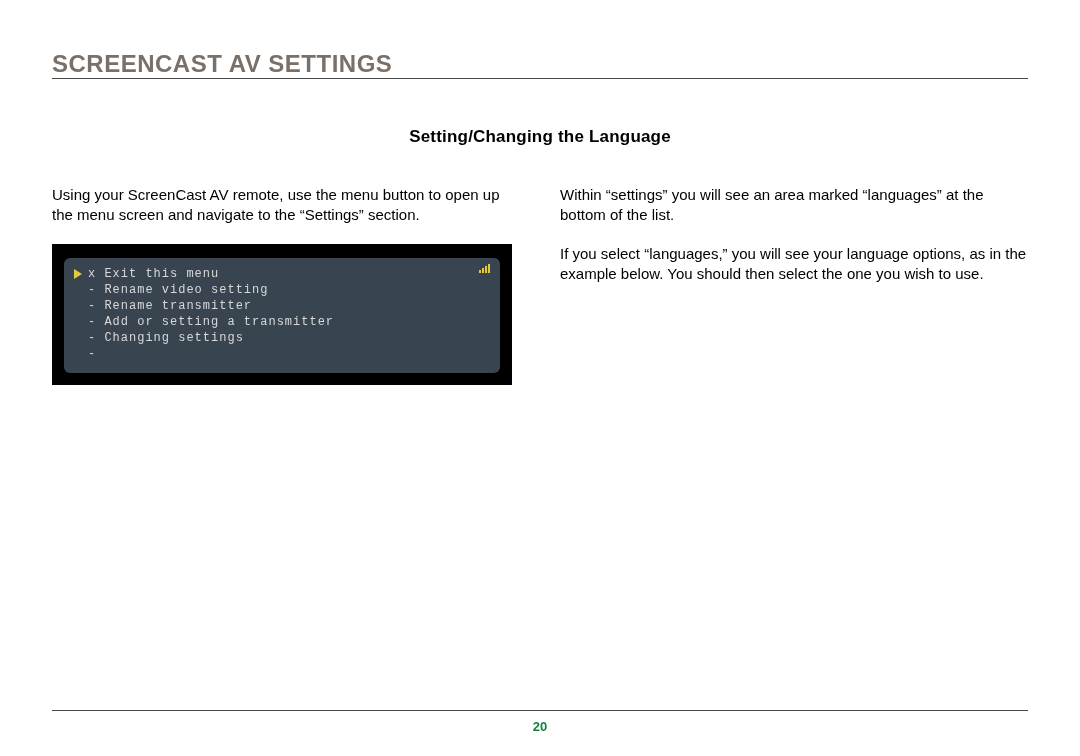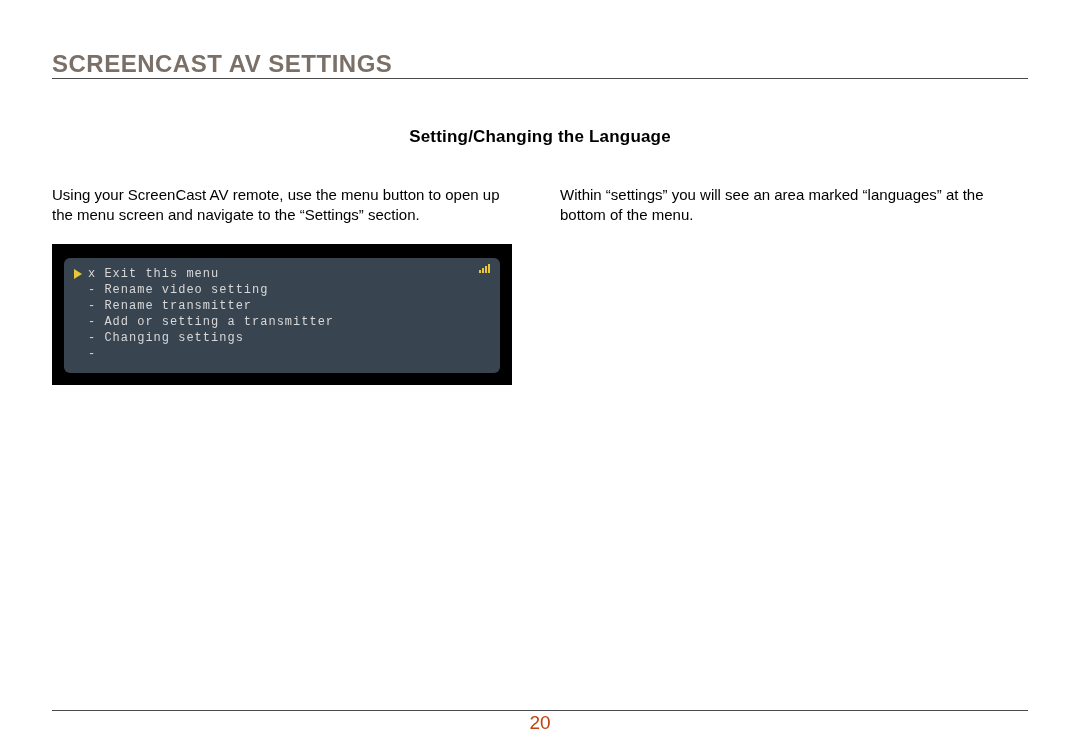--- a/index.html
+++ b/index.html
@@ -114,23 +114,23 @@
       right: 52px;
       bottom: 45px;
       border: none;
       border-top: 1px solid #4a4a4a;
     }
     .page-number {
       position: absolute;
       bottom: 22px;
       width: 100%;
       text-align: center;
-      font-size: 19px;
-      font-weight: normal;
-      color: #c2410c;
+      font-size: 13px;
+      font-weight: bold;
+      color: #15803d;
     }
   </style>
 </head>
 <body>
 
 <div class="page">
 
   <div class="header-title">SCREENCAST AV SETTINGS</div>
   <hr class="header-rule">
 
@@ -175,20 +175,21 @@
               <span>-</span><span> </span>
             </div>
 
           </div>
         </div>
       </div>
 
     </div>
 
     <div class="col">
-      <p class="body-text">Within “settings” you will see an area marked “languages” at the bottom of the menu.</p>
+      <p class="body-text">Within “settings” you will see an area marked “languages” at the bottom of the list.</p>
+      <p class="body-text">If you select “languages,” you will see your language options, as in the example below. You should then select the one you wish to use.</p>
     </div>
   </div>
 
 </div>
 
 <hr class="footer-rule">
 <div class="page-number">20</div>
 
 </body></html>

